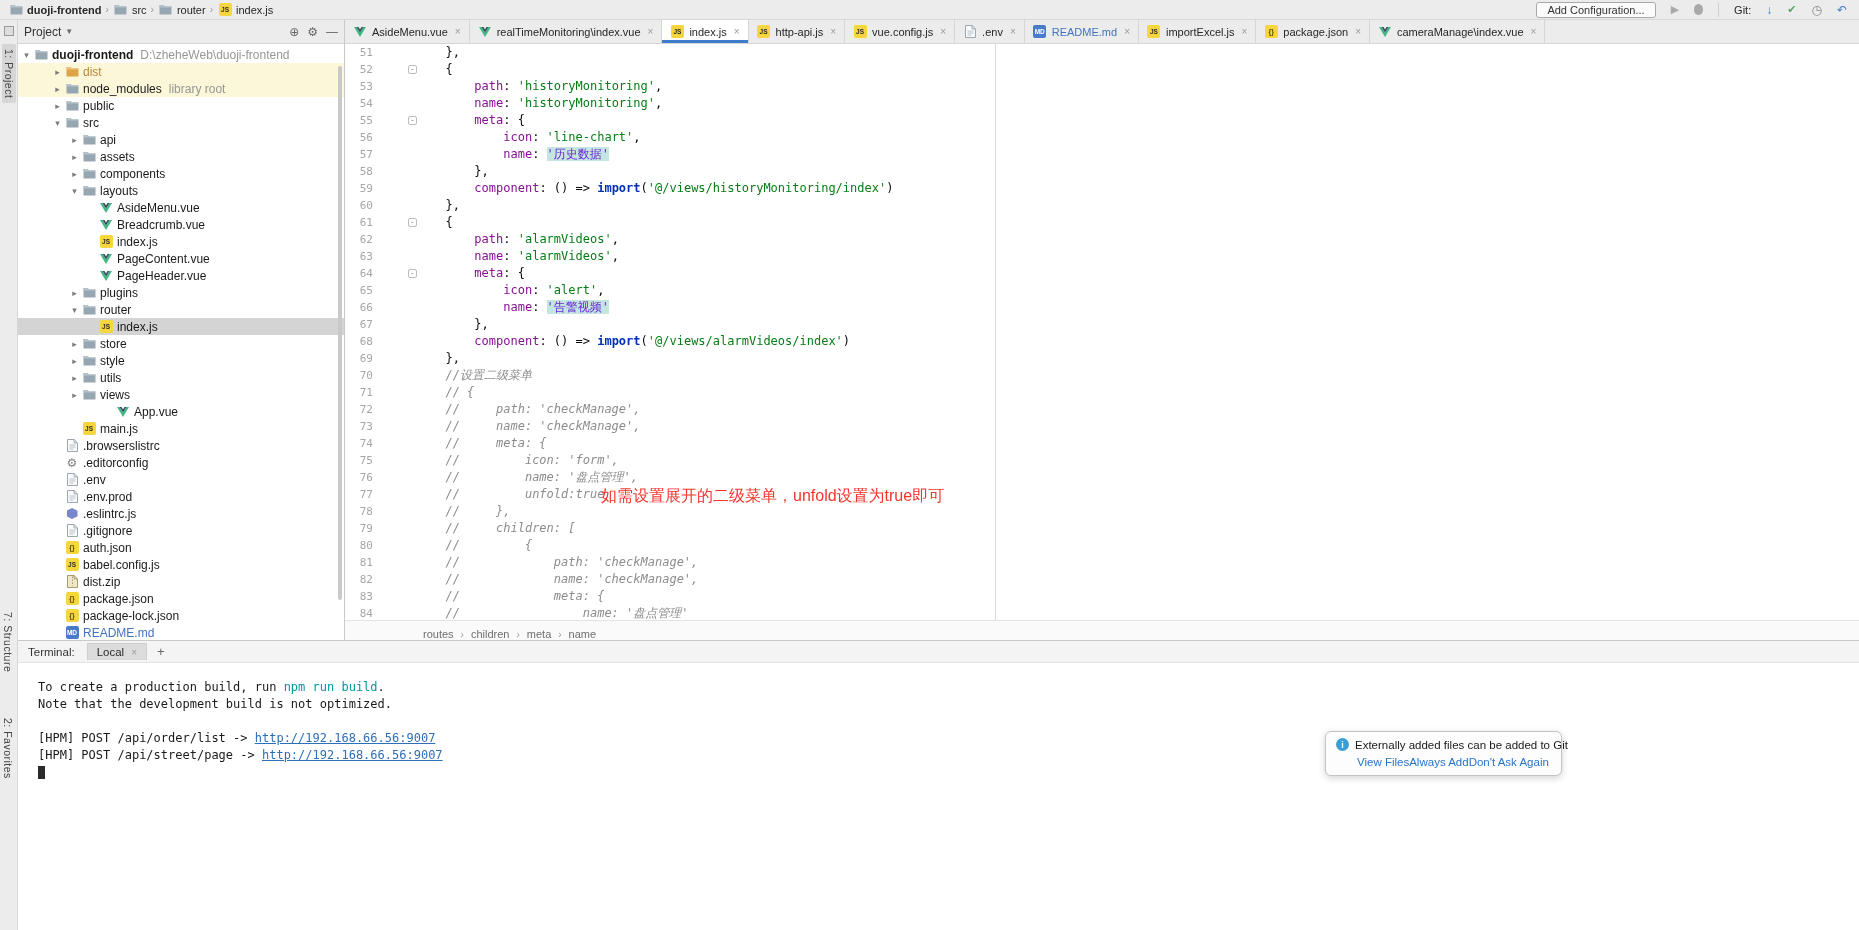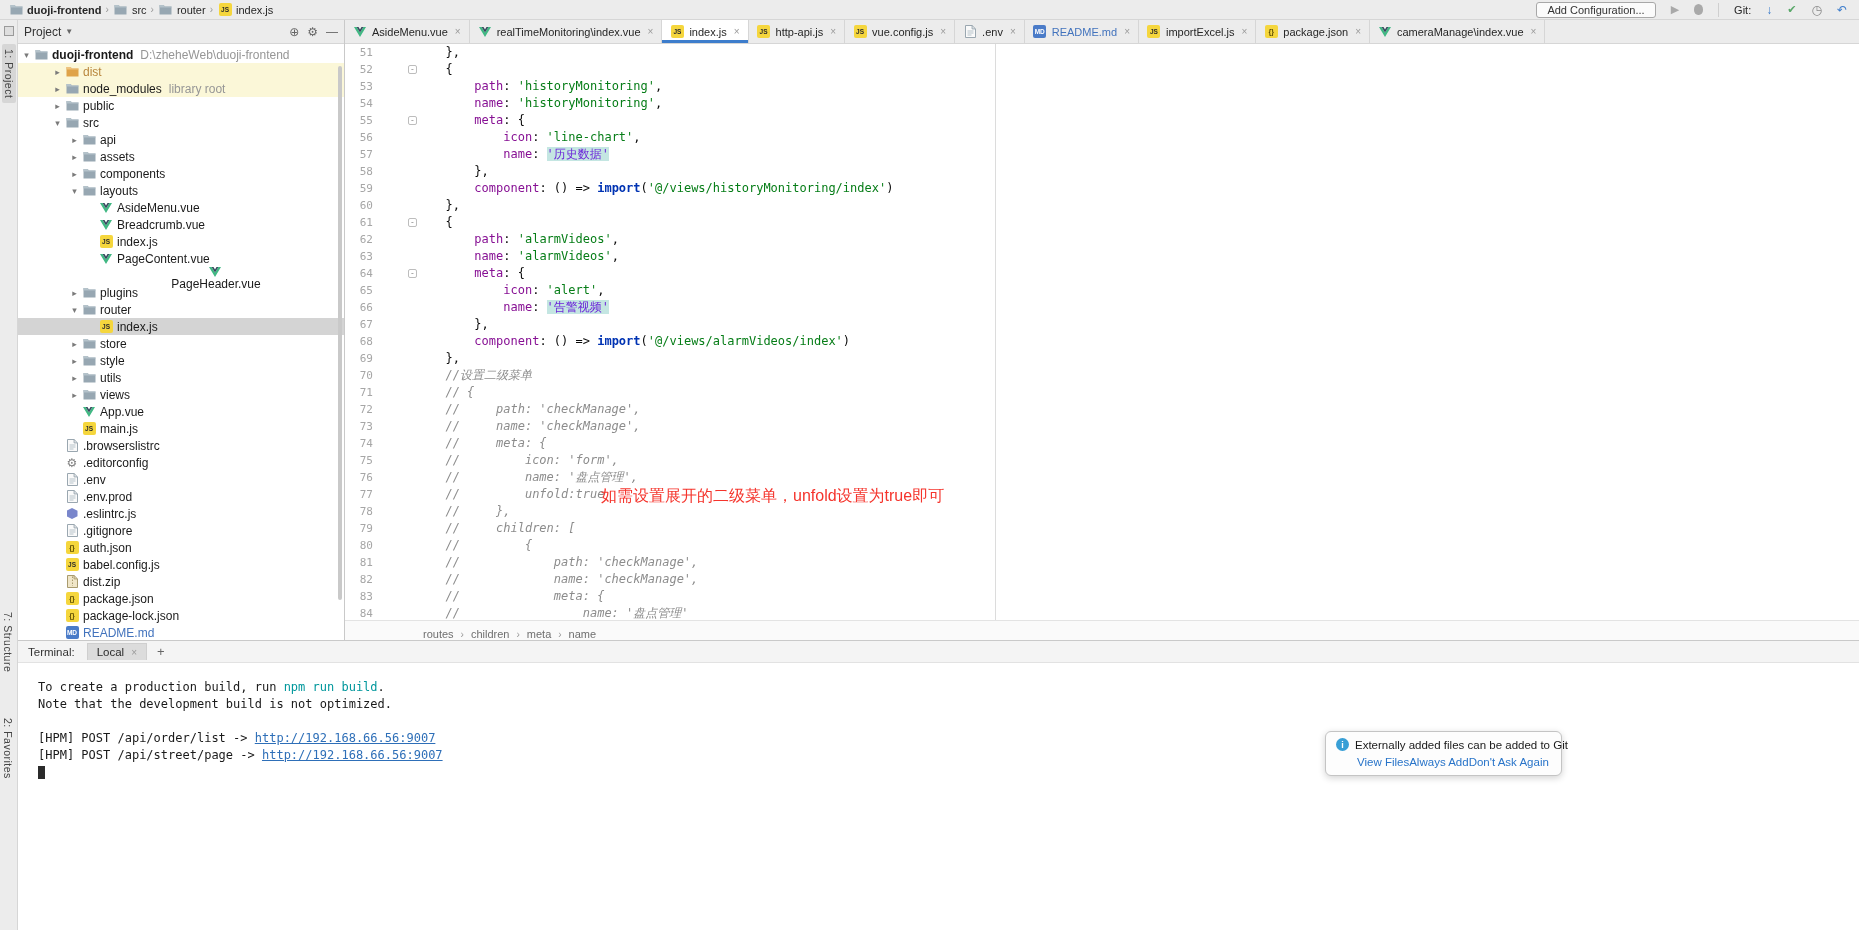--- a/index.html
+++ b/index.html
@@ -317,21 +317,21 @@
       <div class="trow" style="padding-left: 67px;">
         <span class="chev"></span>
         <span class="ficon">
           <svg width="12" height="10" viewBox="0 0 12 10">
             <path d="M0 0h2.6L6 5.5 9.4 0H12L6 10z" fill="#41b883"></path>
             <path d="M2.6 0h1.9L6 2.4 7.5 0h1.9L6 5.5z" fill="#35495e"></path>
           </svg>
         </span>
         <span class="tlabel">PageContent.vue</span>
       </div>
-      <div class="trow" style="padding-left: 67px; flex-direction: column;">
+      <div class="trow" style="padding-left: 67px;">
         <span class="chev"></span>
         <span class="ficon">
           <svg width="12" height="10" viewBox="0 0 12 10">
             <path d="M0 0h2.6L6 5.5 9.4 0H12L6 10z" fill="#41b883"></path>
             <path d="M2.6 0h1.9L6 2.4 7.5 0h1.9L6 5.5z" fill="#35495e"></path>
           </svg>
         </span>
         <span class="tlabel">PageHeader.vue</span>
       </div>
       <div class="trow" style="padding-left: 50px;">
@@ -394,21 +394,21 @@
       <div class="trow" style="padding-left: 50px;">
         <span class="chev">▸</span>
         <span class="ficon">
           <svg width="13" height="11" viewBox="0 0 13 11">
             <path d="M0.5 1h4.2l1.1 1.4h6.7v8.1H0.5z" fill="#97a7b2"></path>
             <path d="M0.5 1h4.2l1.1 1.4h6.7v1.1H0.5z" fill="#b4c2ca"></path>
           </svg>
         </span>
         <span class="tlabel">views</span>
       </div>
-      <div class="trow" style="padding-left: 50px;">
+      <div class="trow" style="padding-left: 50px; margin-left: 34px;">
         <span class="chev"></span>
         <span class="ficon">
           <svg width="12" height="10" viewBox="0 0 12 10">
             <path d="M0 0h2.6L6 5.5 9.4 0H12L6 10z" fill="#41b883"></path>
             <path d="M2.6 0h1.9L6 2.4 7.5 0h1.9L6 5.5z" fill="#35495e"></path>
           </svg>
         </span>
         <span class="tlabel">App.vue</span>
       </div>
       <div class="trow" style="padding-left: 50px;">

